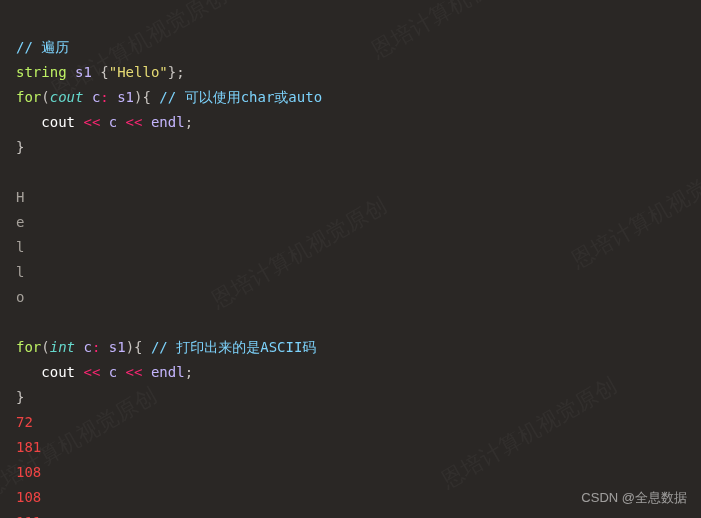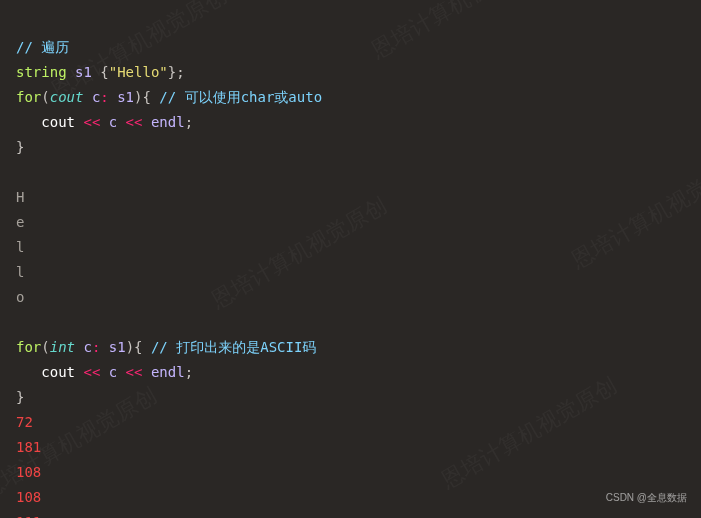--- a/index.html
+++ b/index.html
@@ -42,21 +42,21 @@
     white-space: nowrap;
     pointer-events: none;
     z-index: 1;
   }
   .attribution {
     position: absolute;
     right: 14px;
     bottom: 8px;
     color: rgba(255,255,255,0.55);
     font-family: "PingFang SC", "Microsoft YaHei", sans-serif;
-    font-size: 10px;
+    font-size: 13px;
     z-index: 3;
   }
 </style>
 </head>
 <body>
 
 <div class="code-block">
 <span class="tok-comment">// 遍历</span>
 <span class="tok-type2">string</span> <span class="tok-var">s1</span> <span class="tok-brace">{</span><span class="tok-str">"Hello"</span><span class="tok-brace">};</span>
 <span class="tok-keyword">for</span><span class="tok-brace">(</span><span class="tok-type">cout</span><span class="tok-var"> c</span><span class="tok-op">:</span><span class="tok-var"> s1</span><span class="tok-brace">){</span> <span class="tok-comment">// 可以使用char或auto</span>

